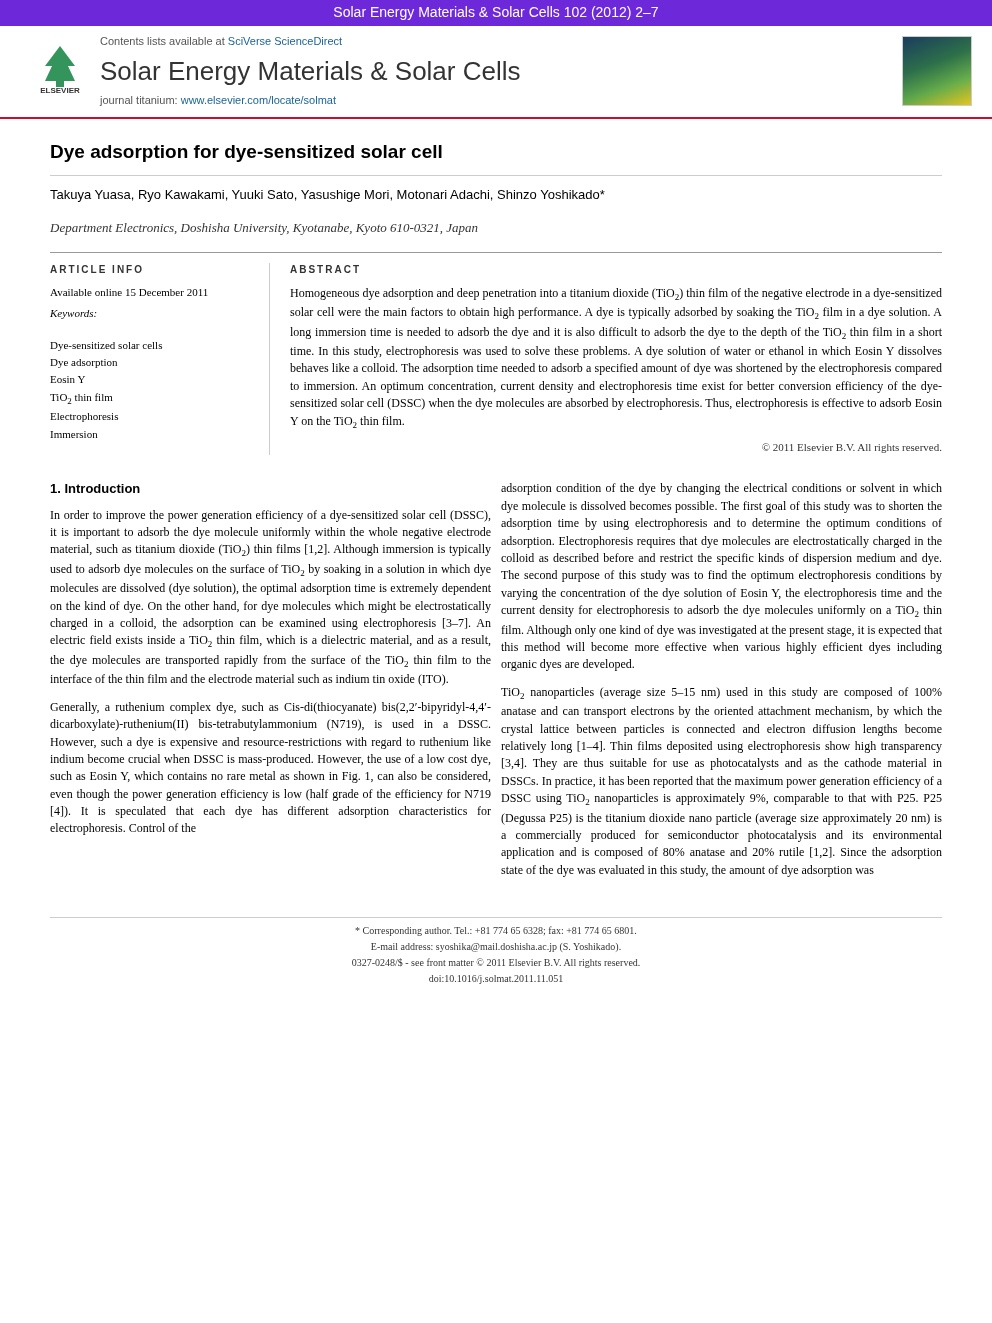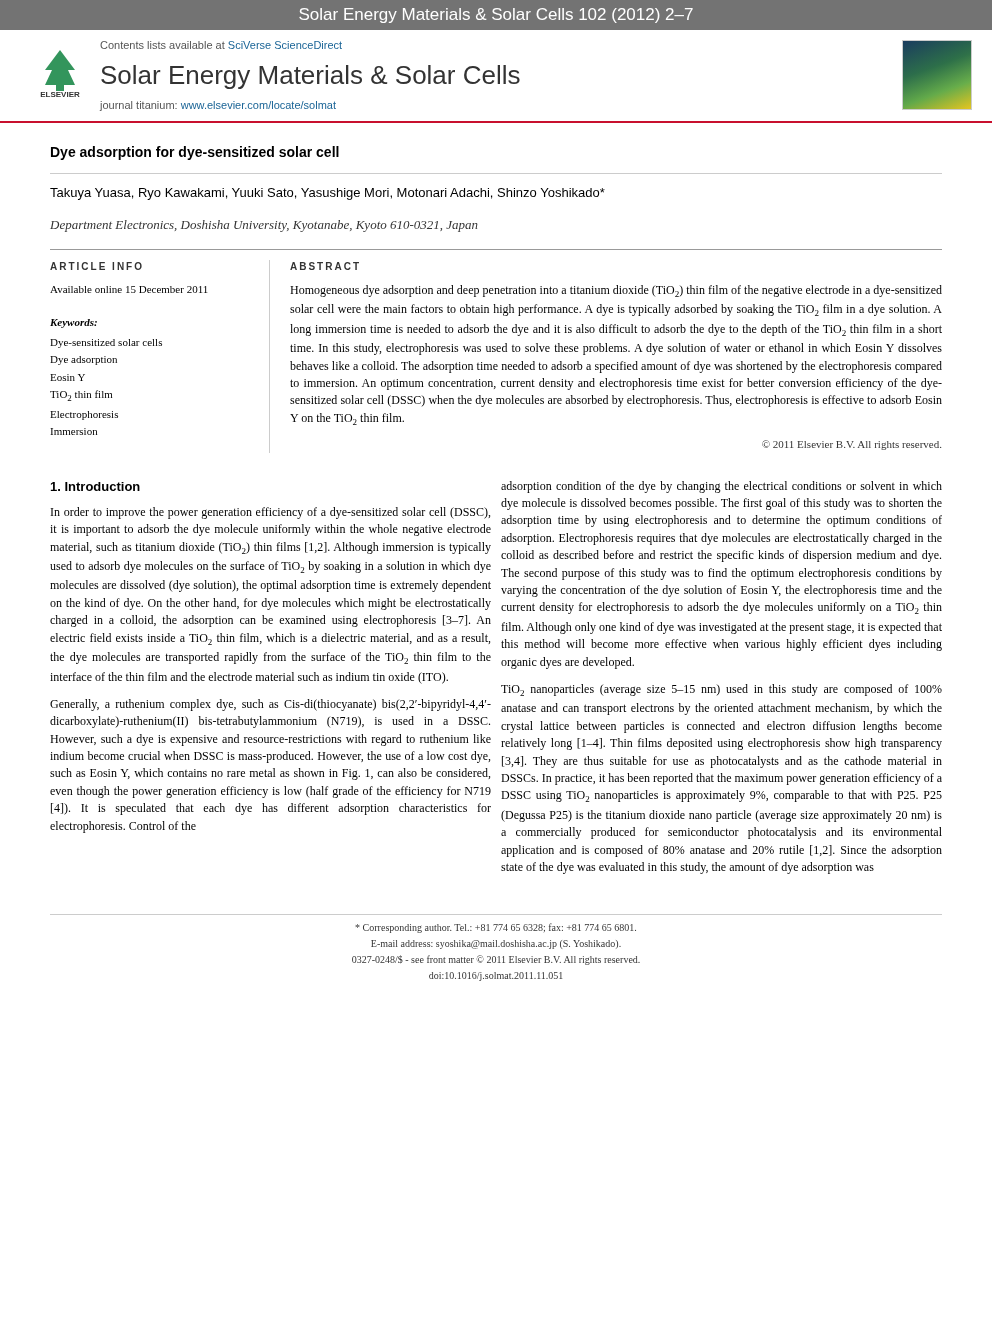--- a/index.html
+++ b/index.html
@@ -8,24 +8,24 @@
       background: #fff;
       color: #000;
       width: 992px;
       min-height: 1323px;
       font-size: 13px;
       line-height: 1.4;
     }
 
     
     .top-bar {
-      background: #737373;
+      background: #6d28d9;
       color: #fff;
       text-align: center;
-      font-size: 17px;
+      font-size: 14px;
       padding: 3px 0;
       font-family: Arial, sans-serif;
     }
 
     
     .journal-header {
       border-bottom: 2px solid #c8102e;
       padding: 8px 20px;
       display: flex;
       align-items: center;
@@ -90,21 +90,21 @@
       opacity: 0.85;
     }
 
     
     .main-content {
       padding: 20px 50px;
     }
 
     
     .article-title {
-      font-size: 14px;
+      font-size: 19px;
       font-weight: bold;
       font-family: Arial, sans-serif;
       margin-bottom: 10px;
       color: #000;
       border-bottom: 1px solid #ccc;
       padding-bottom: 10px;
     }
 
     .authors {
       font-size: 13px;
@@ -145,28 +145,28 @@
       font-size: 10px;
       font-weight: bold;
       letter-spacing: 2px;
       color: #333;
       margin-bottom: 8px;
       text-transform: uppercase;
     }
 
     .article-info-item {
       font-size: 11px;
-      margin-bottom: 18px;
+      margin-bottom: 6px;
     }
 
     .keywords-label {
       font-size: 11px;
       font-style: italic;
-      font-weight: bold;
-      margin-bottom: 4px;
+      font-weight: normal;
+      margin-bottom: 16px;
     }
 
     .keyword-item {
       font-size: 11px;
       margin-bottom: 2px;
     }
 
     .abstract-text {
       font-size: 12px;
       text-align: justify;

